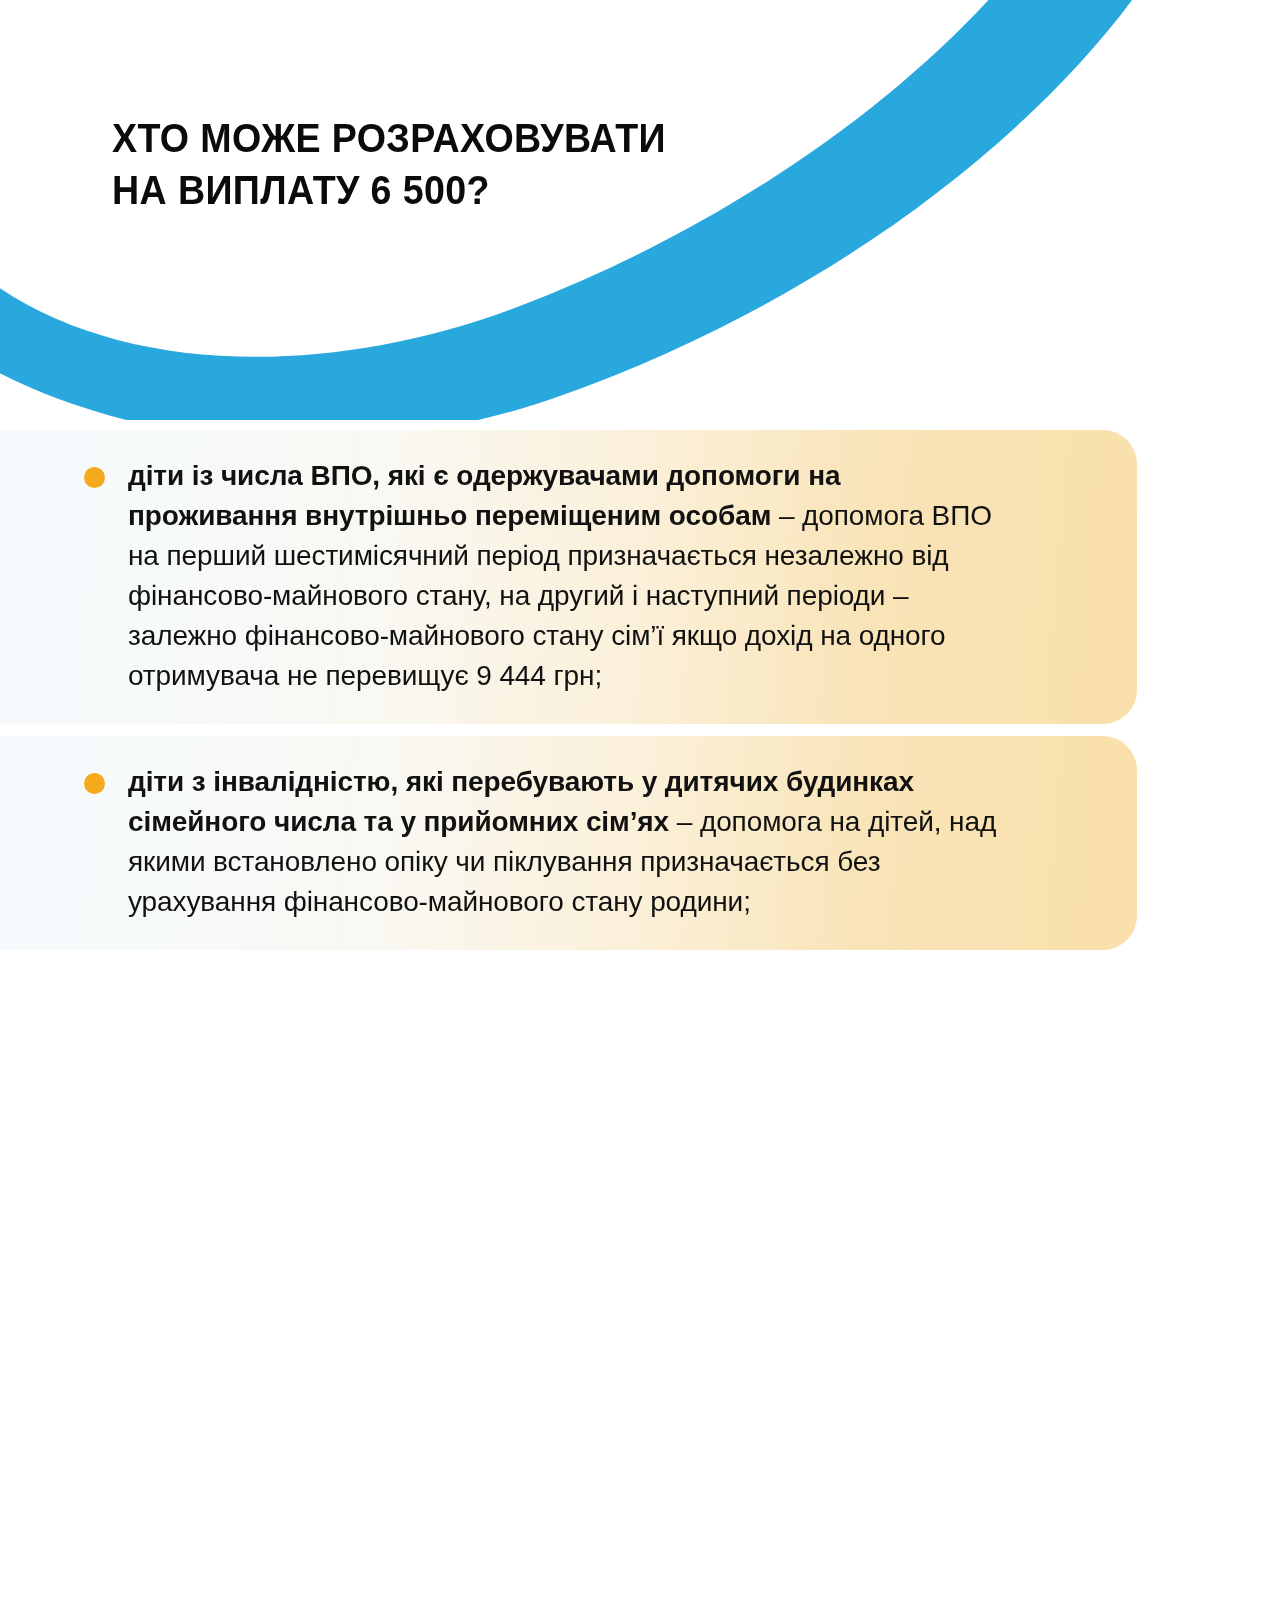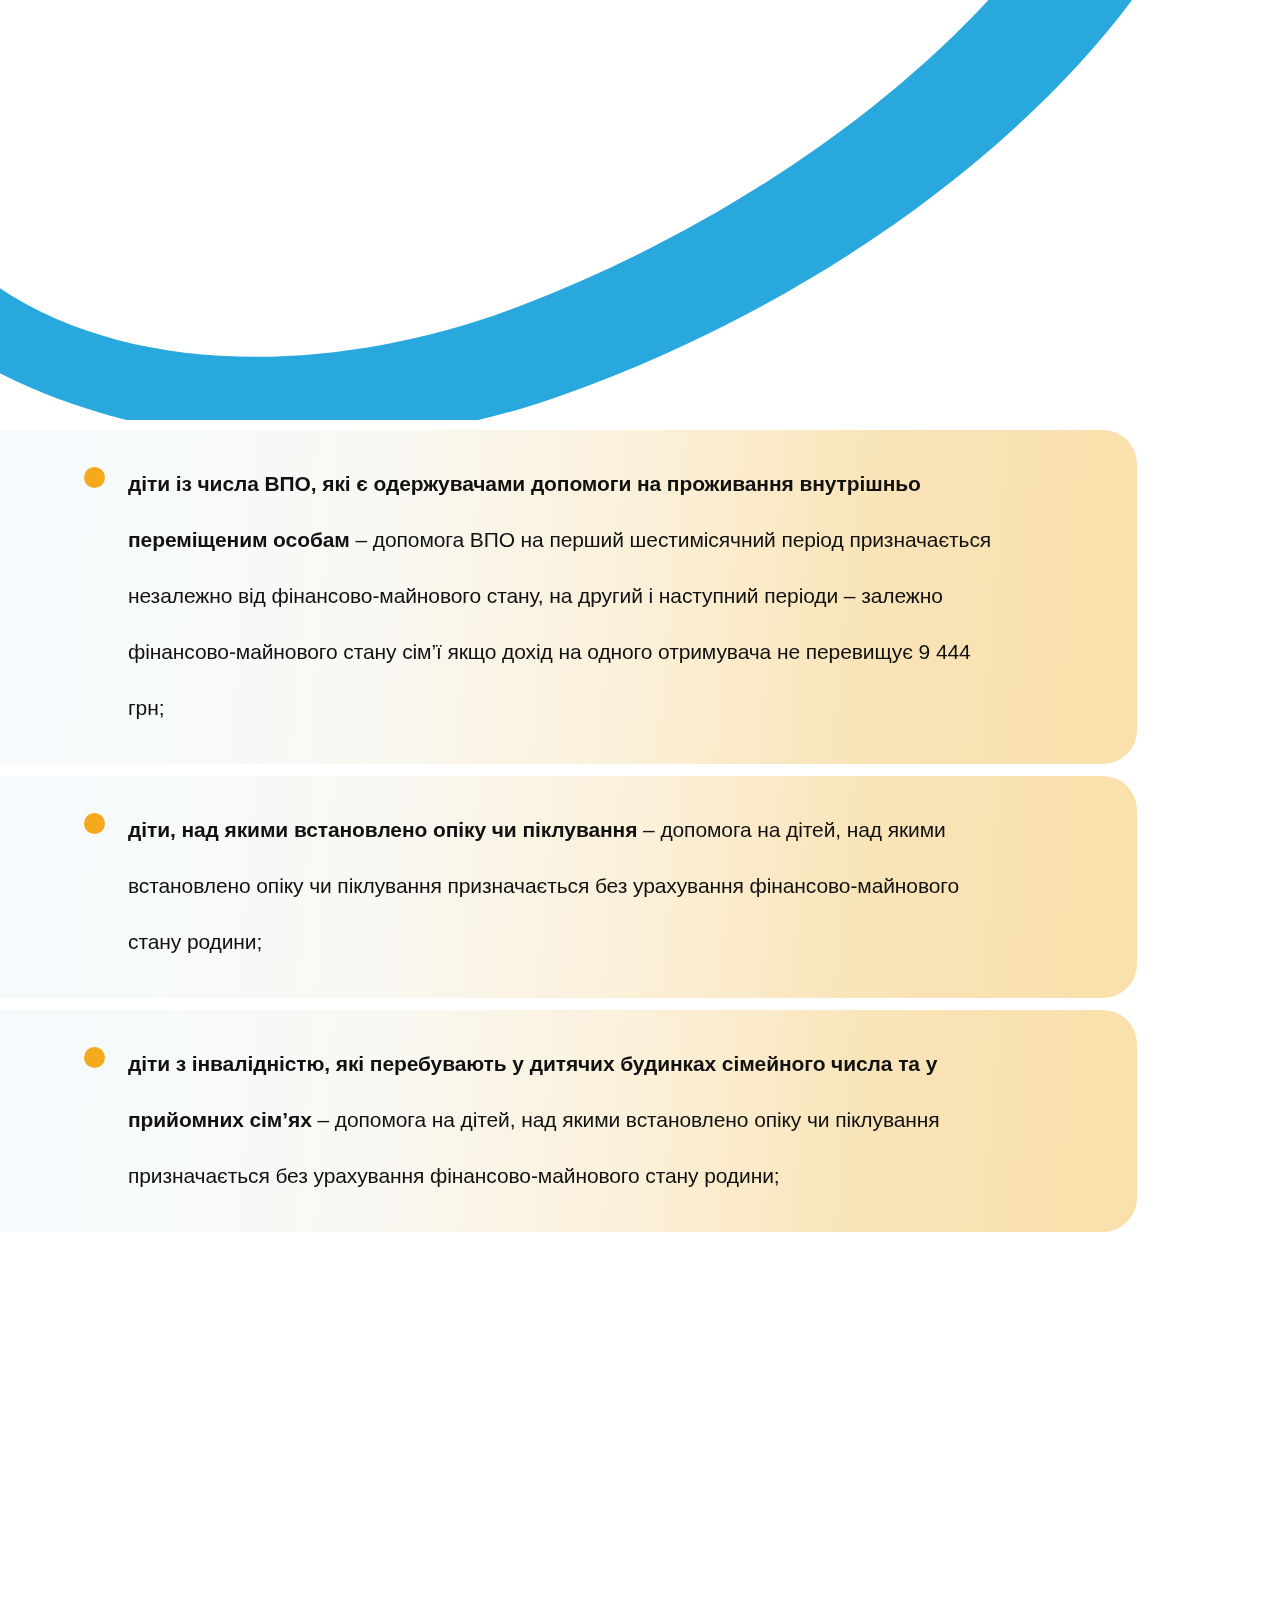--- a/index.html
+++ b/index.html
@@ -80,22 +80,22 @@
     position: absolute;
     left: -44px;
     top: 11px;
     width: 21px;
     height: 21px;
     border-radius: 50%;
     background: #f5a91d;
   }
   .card-text {
     font-family: "Liberation Sans", "DejaVu Sans", sans-serif;
-    font-size: 21px;
-    line-height: 56px;
+    font-size: 28px;
+    line-height: 40px;
     color: #111111;
     letter-spacing: -0.1px;
     max-width: 880px;
   }
   .card-text b {
     font-weight: bold;
   }
   .card-text .reg {
     font-weight: normal;
   }
@@ -114,36 +114,34 @@
     <g clip-path="url(#arcclip)">
       <path d="M -60 236
                C 60 372, 300 390, 520 306
                C 760 214, 960 60, 1060 -90
                L 1160 -40
                C 1050 130, 830 300, 560 396
                C 300 488, 20 432, -120 286 Z" fill="#29a8de"></path>
     </g>
   </svg>
 
+  <div id="header">
+    <div class="title-line">ХТО МОЖЕ РОЗРАХОВУВАТИ</div>
+    <div class="title-line">НА ВИПЛАТУ 6 500?</div>
+  </div>
 
   <div id="cards">
 
     <div class="card">
       <div class="card-body">
         <span class="bullet"></span>
         <div class="card-text"><b>діти із числа ВПО, які є одержувачами допомоги на проживання внутрішньо переміщеним особам</b><span class="reg"> – допомога ВПО на перший шестимісячний період призначається незалежно від фінансово-майнового стану, на другий і наступний періоди  – залежно фінансово-майнового стану сім’ї якщо дохід на одного отримувача не перевищує 9 444 грн;</span></div>
       </div>
     </div>
 
-    <div class="card">
-      <div class="card-body">
-        <span class="bullet"></span>
-        <div class="card-text"><b>діти, над якими встановлено опіку чи піклування</b><span class="reg"> – допомога на дітей, над якими встановлено опіку чи піклування призначається без урахування фінансово-майнового стану родини;</span></div>
-      </div>
-    </div>
 
     <div class="card">
       <div class="card-body">
         <span class="bullet"></span>
         <div class="card-text"><b>діти з інвалідністю, які перебувають у дитячих будинках сімейного числа та у прийомних сім’ях</b><span class="reg"> – допомога на дітей, над якими встановлено опіку чи піклування призначається без урахування фінансово-майнового стану родини;</span></div>
       </div>
     </div>
 
   </div>
 </div>

